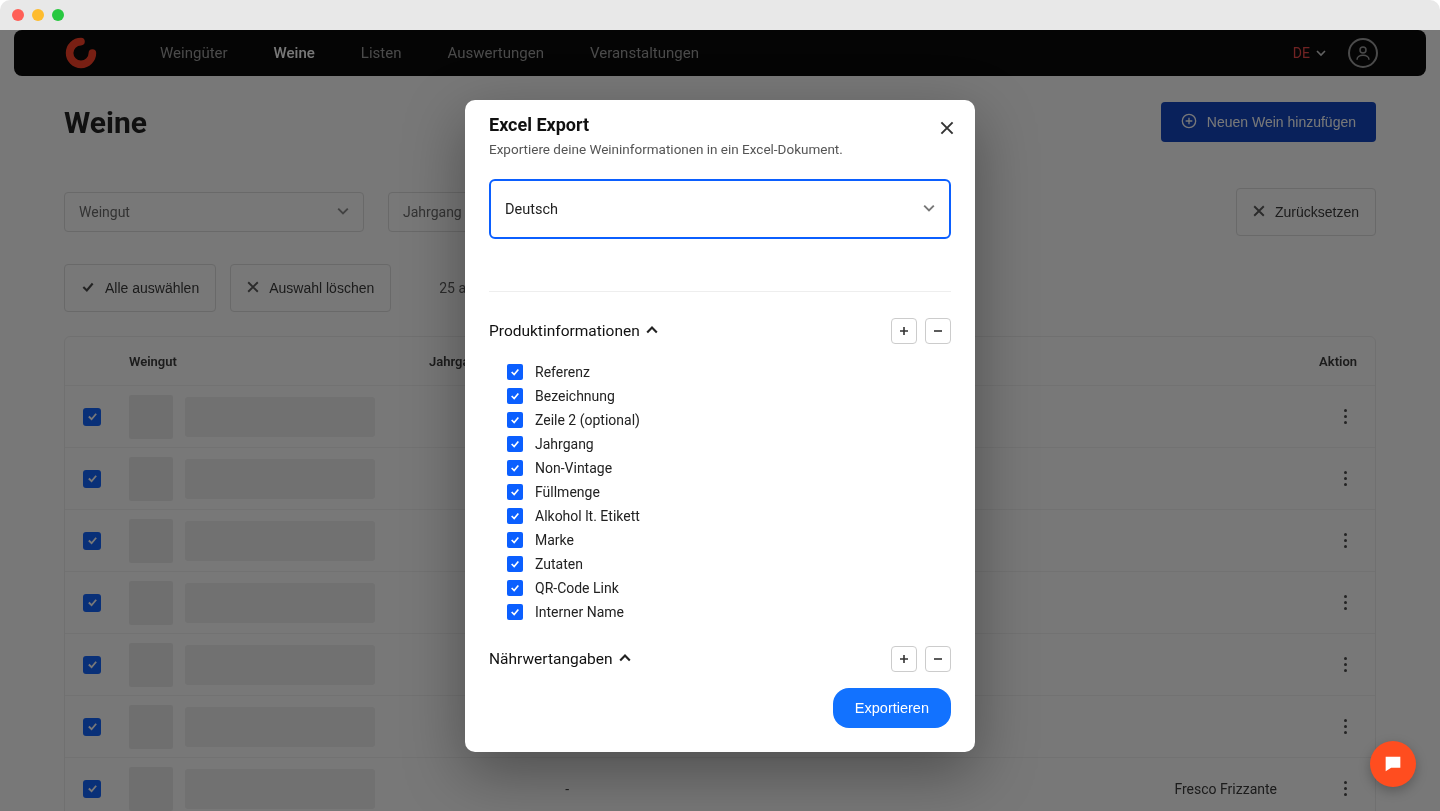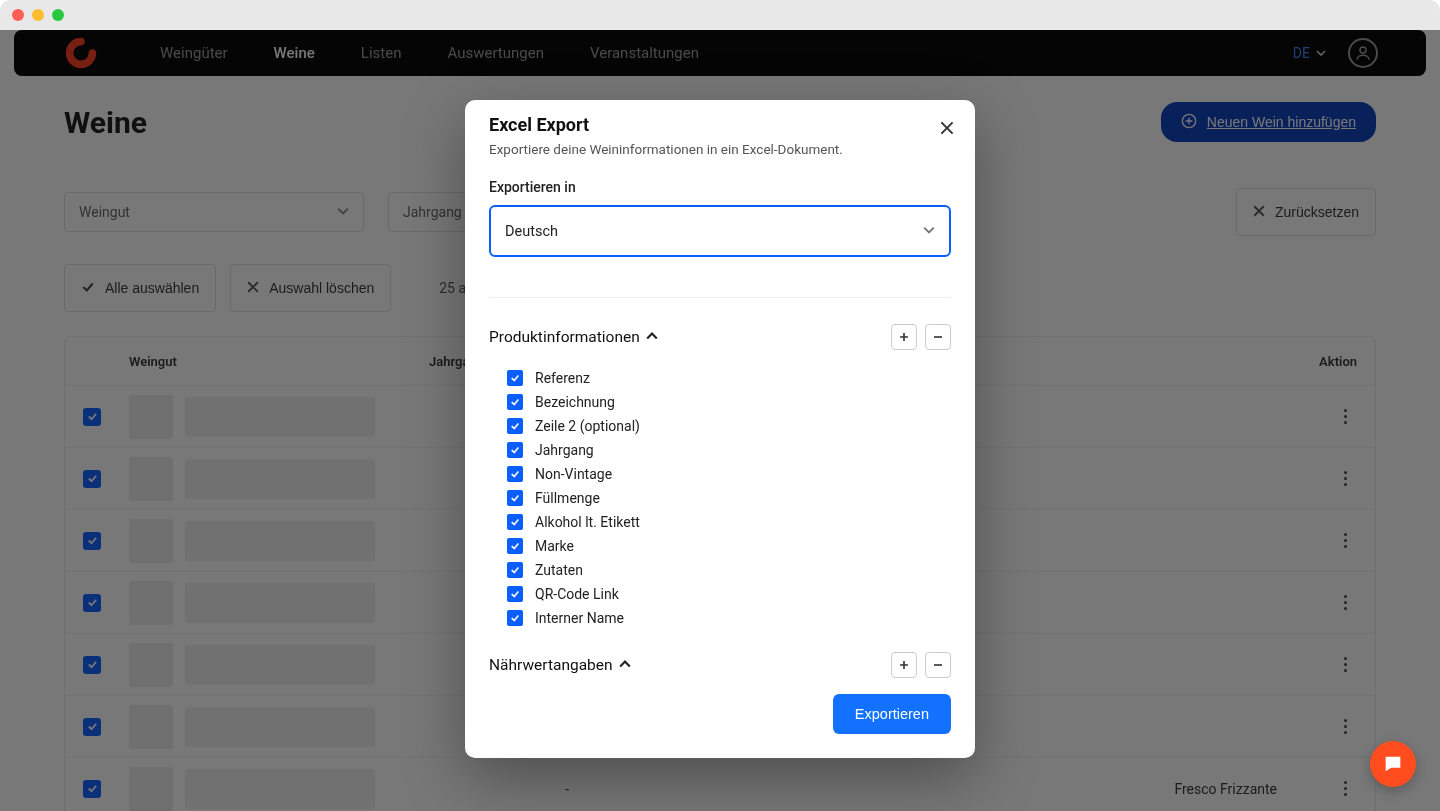--- a/index.html
+++ b/index.html
@@ -26,35 +26,35 @@
   
   .nav {
     height: 46px; background: #000; color: #b8b8b8;
     display: flex; align-items: center; padding: 0 48px;
     border-radius: 8px; margin: 0 14px;
   }
   .logo { width: 38px; height: 38px; margin-right: 60px; }
   .nav-links { display: flex; gap: 46px; flex: 1; font-size: 15px; }
   .nav-link { color: #9a9a9a; cursor: pointer; }
   .nav-link.active { color: #fff; font-weight: 500; }
-  .lang { display: flex; align-items: center; gap: 6px; color: #3b82f6; font-size: 14px; margin-right: 22px; cursor: pointer; }
+  .lang { display: flex; align-items: center; gap: 6px; color: #ef4444; font-size: 14px; margin-right: 22px; cursor: pointer; }
   .avatar-circle {
     width: 30px; height: 30px; border-radius: 50%;
     border: 2px solid #9b9b9b; display: flex; align-items: center; justify-content: center;
   }
 
   
   .body { padding: 26px 64px 0; }
   .title-row { display: flex; align-items: center; justify-content: space-between; margin-bottom: 46px; }
   .page-title { font-size: 30px; font-weight: 700; color: #1a1a1a; }
   .btn-primary {
     background: #0a3fbf; color: #fff; border: none;
     display: flex; align-items: center; gap: 10px;
-    height: 40px; padding: 0 20px; border-radius: 16px;
-    font-size: 14px; font-weight: 500; cursor: pointer; text-decoration: underline;
+    height: 40px; padding: 0 20px; border-radius: 4px;
+    font-size: 14px; font-weight: 500; cursor: pointer;
   }
 
   .filters { display: flex; gap: 24px; align-items: center; margin-bottom: 28px; }
   .select {
     height: 40px; border: 1px solid #ddd; border-radius: 4px;
     padding: 0 14px; display: flex; align-items: center; justify-content: space-between;
     font-size: 14px; color: #666; background: #fff; cursor: pointer;
     min-width: 300px;
   }
   .select.small { min-width: 100px; }
@@ -109,24 +109,24 @@
   }
   .modal-close {
     position: absolute; top: 16px; right: 16px; width: 24px; height: 24px;
     display: flex; align-items: center; justify-content: center; cursor: pointer;
     color: #333;
   }
   .modal-title { font-size: 18px; font-weight: 700; color: #111; margin-bottom: 6px; }
   .modal-sub { font-size: 13.5px; color: #555; margin-bottom: 22px; }
   .field-label { font-size: 14px; font-weight: 500; color: #222; margin-bottom: 10px; }
   .msel {
-    height: 52px; border: 2px solid #0b5fff; border-radius: 6px;
+    height: 60px; border: 2px solid #0b5fff; border-radius: 6px;
     display: flex; align-items: center; justify-content: space-between;
     padding: 0 14px; font-size: 14.5px; color: #222; cursor: pointer;
-    margin-bottom: 40px;
+    margin-bottom: 52px;
   }
   .divider { height: 1px; background: #eee; margin-bottom: 26px; }
 
   .section-head {
     display: flex; align-items: center; justify-content: space-between;
     margin-bottom: 16px;
   }
   .section-title { font-size: 15.5px; font-weight: 400; color: #111; display: flex; align-items: center; gap: 6px; cursor: pointer; }
   .sq-btns { display: flex; gap: 8px; }
   .sq {
@@ -138,21 +138,21 @@
   .checks { padding-left: 18px; margin-bottom: 22px; }
   .check-row { display: flex; align-items: center; gap: 12px; height: 24px; font-size: 14px; color: #222; }
   .cbox {
     width: 16px; height: 16px; background: #0b5fff; border-radius: 2px;
     display: flex; align-items: center; justify-content: center; cursor: pointer;
   }
 
   .modal-actions { display: flex; justify-content: flex-end; margin-top: 10px; }
   .btn-blue {
     background: #1272ff; color: #fff; border: none;
-    height: 40px; padding: 0 22px; border-radius: 6px;
+    height: 40px; padding: 0 22px; border-radius: 16px;
     font-size: 14.5px; font-weight: 500; cursor: pointer;
   }
 
   .fab {
     position: absolute; right: 24px; bottom: 24px;
     width: 46px; height: 46px; border-radius: 50%;
     background: #ff4d1f; display: flex; align-items: center; justify-content: center;
     cursor: pointer; box-shadow: 0 4px 12px rgba(0,0,0,0.25);
   }
 </style>
@@ -416,21 +416,20 @@
 
   <div class="modal">
     <div class="modal-close">
       <svg width="14" height="14" viewBox="0 0 10 10">
           <path d="M1 1L9 9M9 1L1 9" stroke="#333" stroke-width="1.4"></path>
         </svg>
     </div>
     <div class="modal-title">Excel Export</div>
     <div class="modal-sub">Exportiere deine Weininformationen in ein Excel-Dokument.</div>
 
-    <div class="field-label">Exportieren in</div>
     <div class="msel">
       <span>Deutsch</span>
       <span><svg width="12" height="12" viewBox="0 0 10 10">
             <path d="M1 3 L5 7 L9 3" fill="none" stroke="#777" stroke-width="1.6"></path>
           </svg></span>
     </div>
 
     <div class="divider"></div>
 
     <div id="sections">

